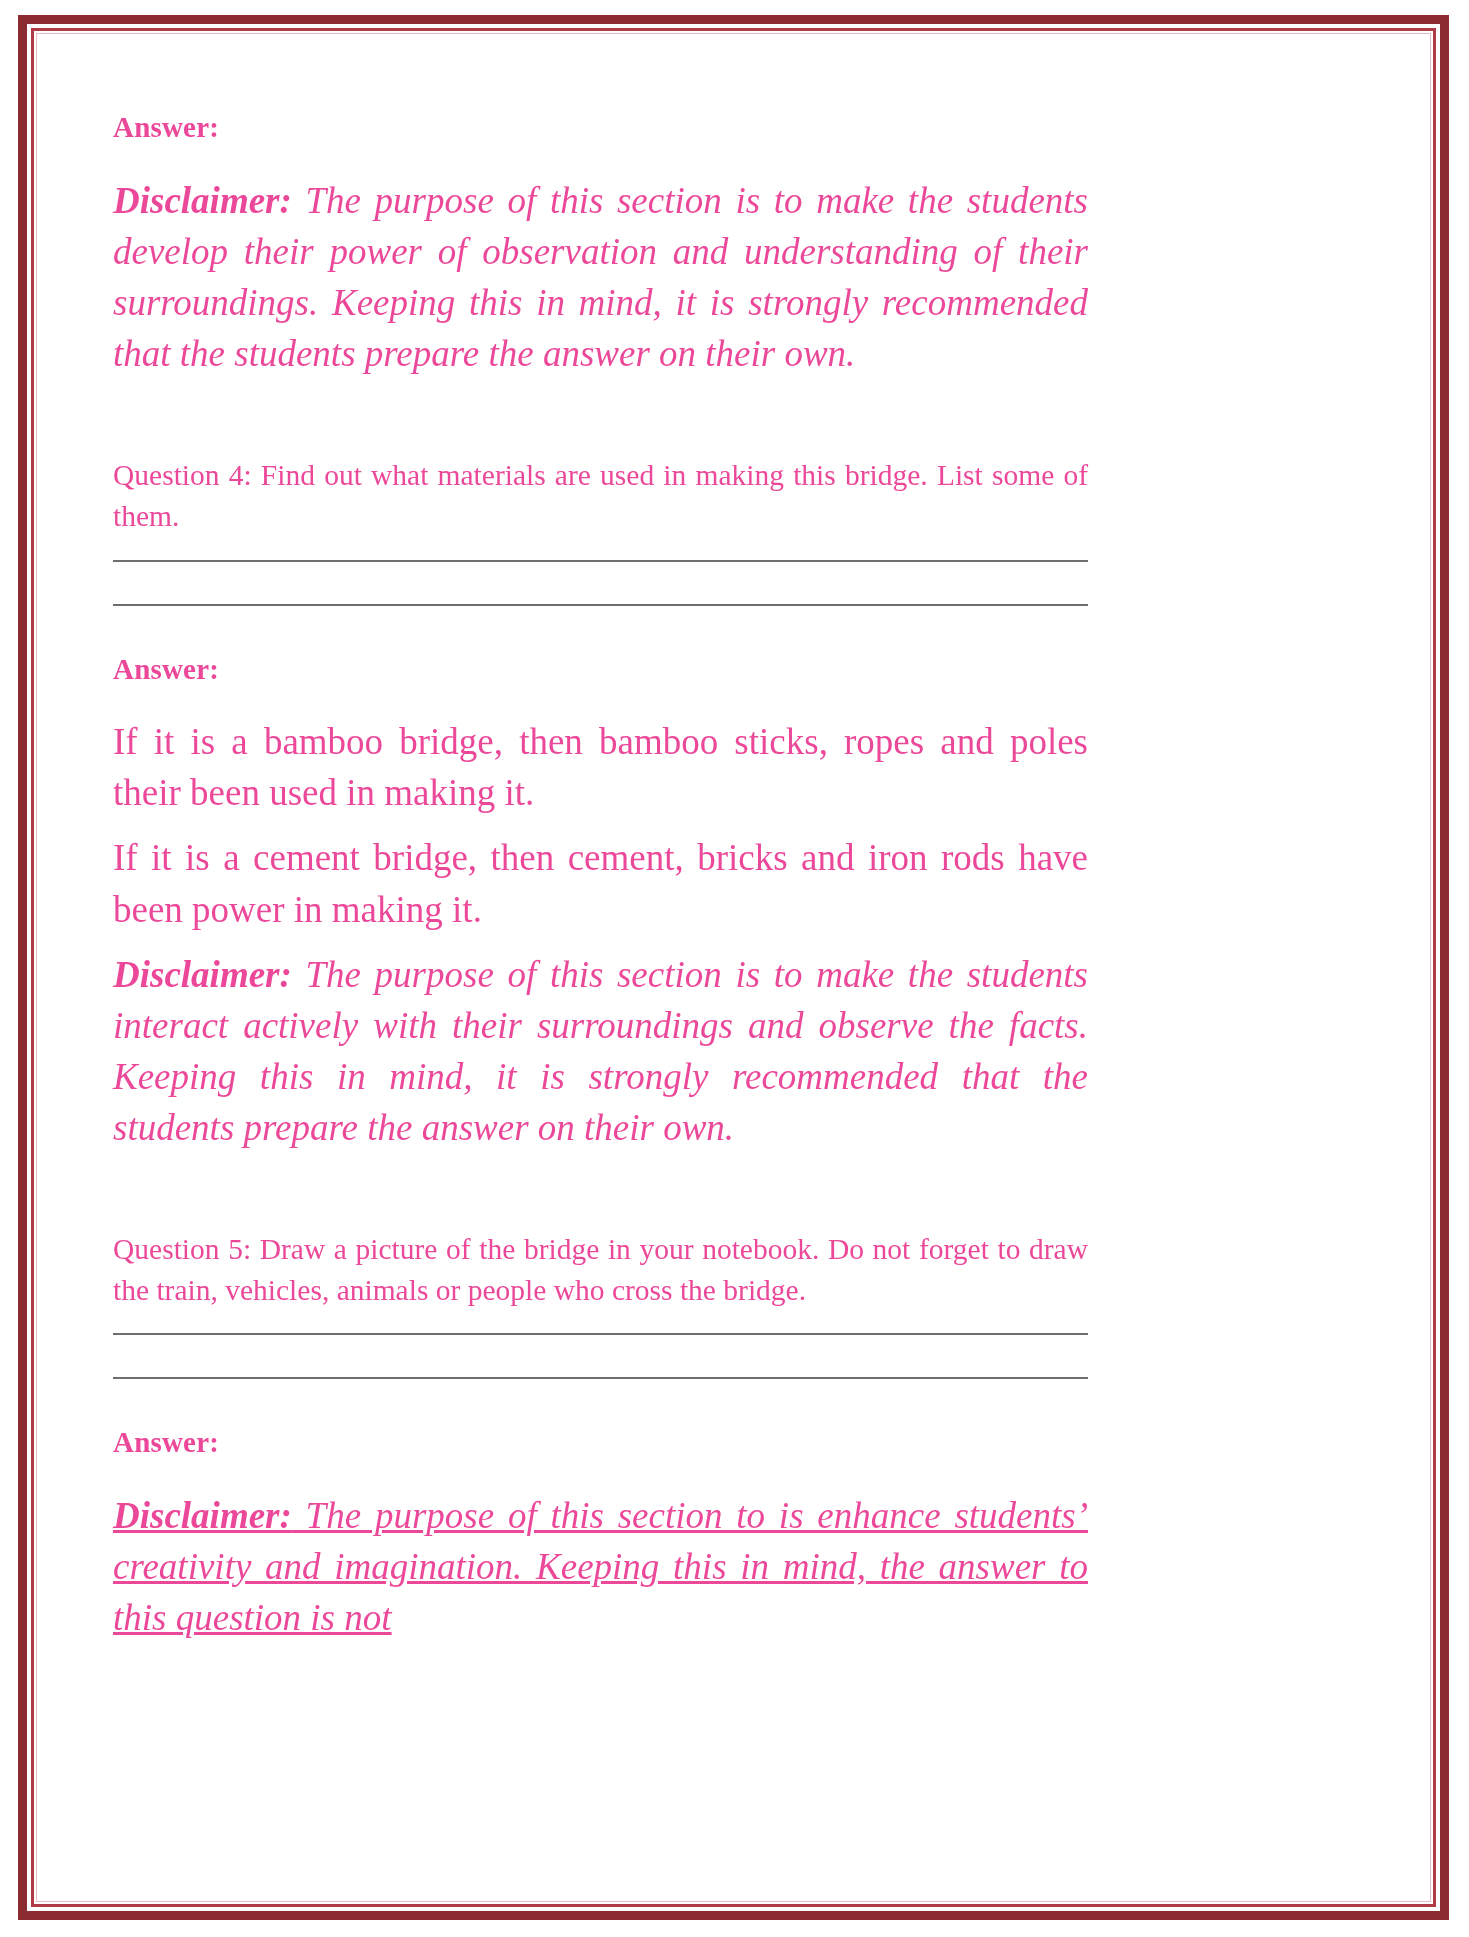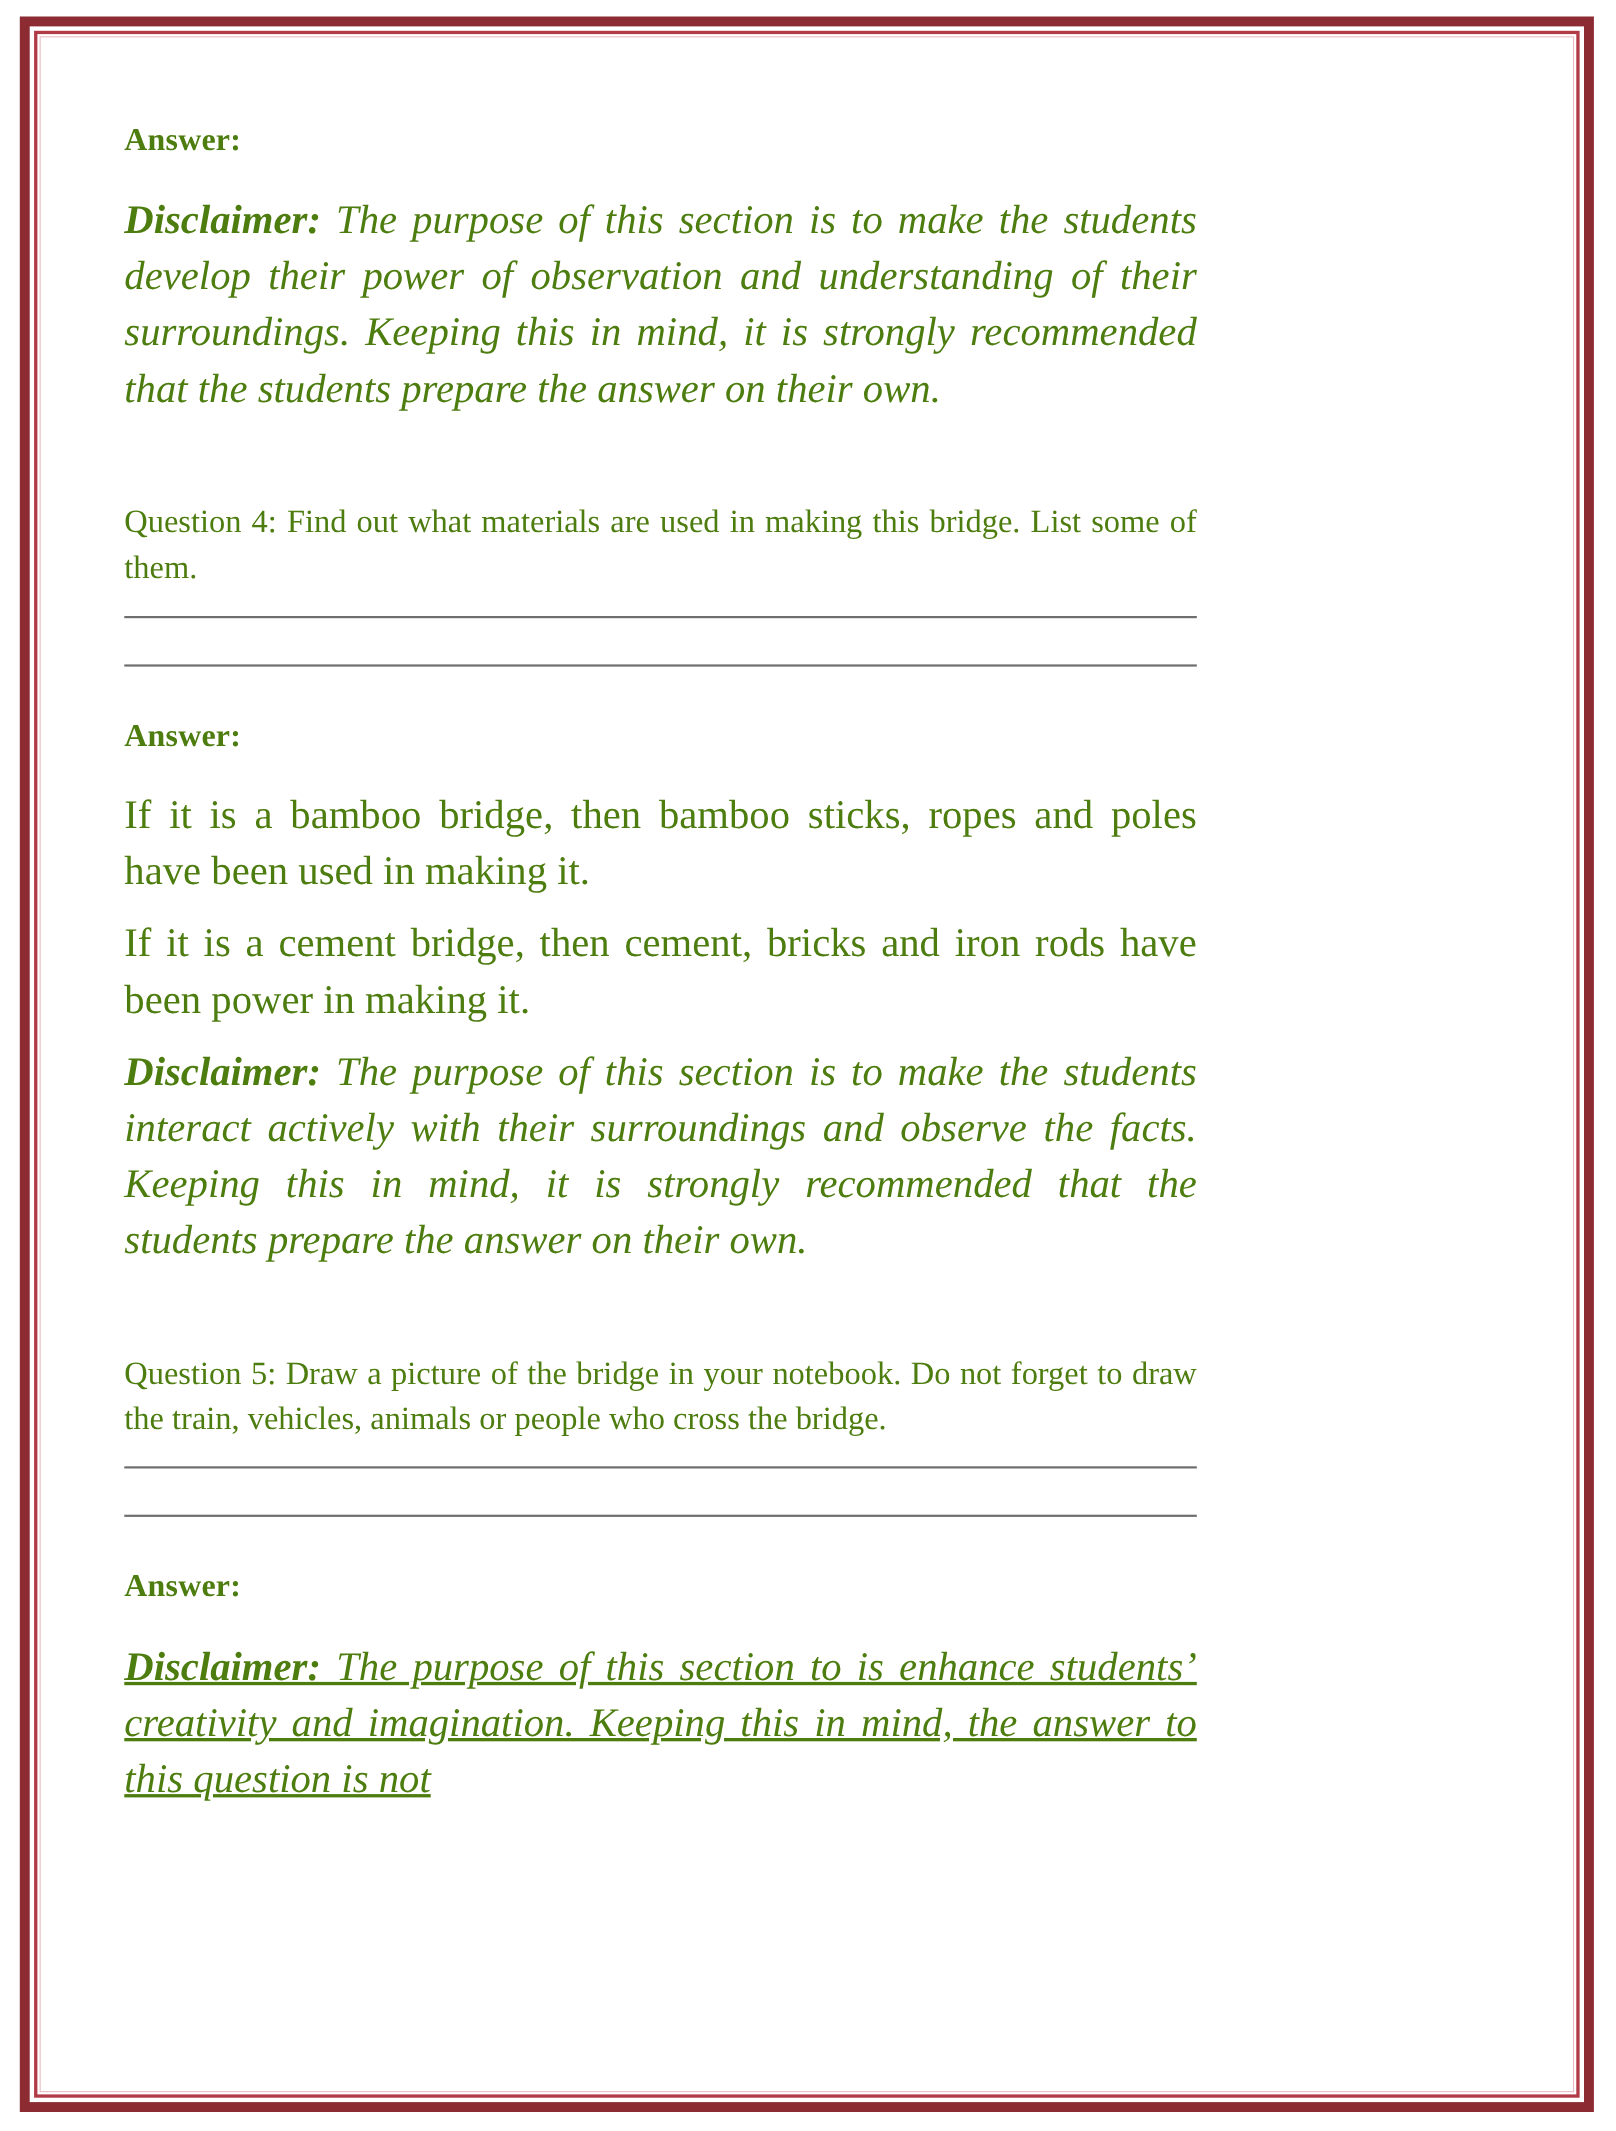--- a/index.html
+++ b/index.html
@@ -50,21 +50,21 @@
     border: 1px solid #e8bcc4;
     box-sizing: border-box;
   }
 
   
   #content {
     position: absolute;
     left: 113px;
     top: 110px;
     width: 975px;
-    color: #4d7c0f;
+    color: #ec4899;
   }
 
   .answer-head {
     font-weight: bold;
     font-size: 29px;
     line-height: 1.2;
     letter-spacing: 0.2px;
     margin: 0 0 30px 0;
   }
 
@@ -126,21 +126,21 @@
 
     <div class="rule-block">
       <div class="rule"></div>
       <div class="rule"></div>
     </div>
 
     <div class="gap-sm"></div>
 
     <div class="answer-head">Answer:</div>
 
-    <p class="para">If it is a bamboo bridge, then bamboo sticks, ropes and poles have been used in making it.</p>
+    <p class="para">If it is a bamboo bridge, then bamboo sticks, ropes and poles their been used in making it.</p>
 
     <p class="para">If it is a cement bridge, then cement, bricks and iron rods have been power in making it.</p>
 
     <p class="para italic"><span class="lead">Disclaimer:</span><span> The purpose of this section is to make the students interact actively with their surroundings and observe the facts. Keeping this in mind, it is strongly recommended that the students prepare the answer on their own.</span></p>
 
     <div class="gap-lg"></div>
 
     <p class="q-para"><span class="qlead">Question 5:</span><span> Draw a picture of the bridge in your notebook. Do not forget to draw the train, vehicles, animals or people who cross the bridge.</span></p>
 
     <div class="rule-block">

